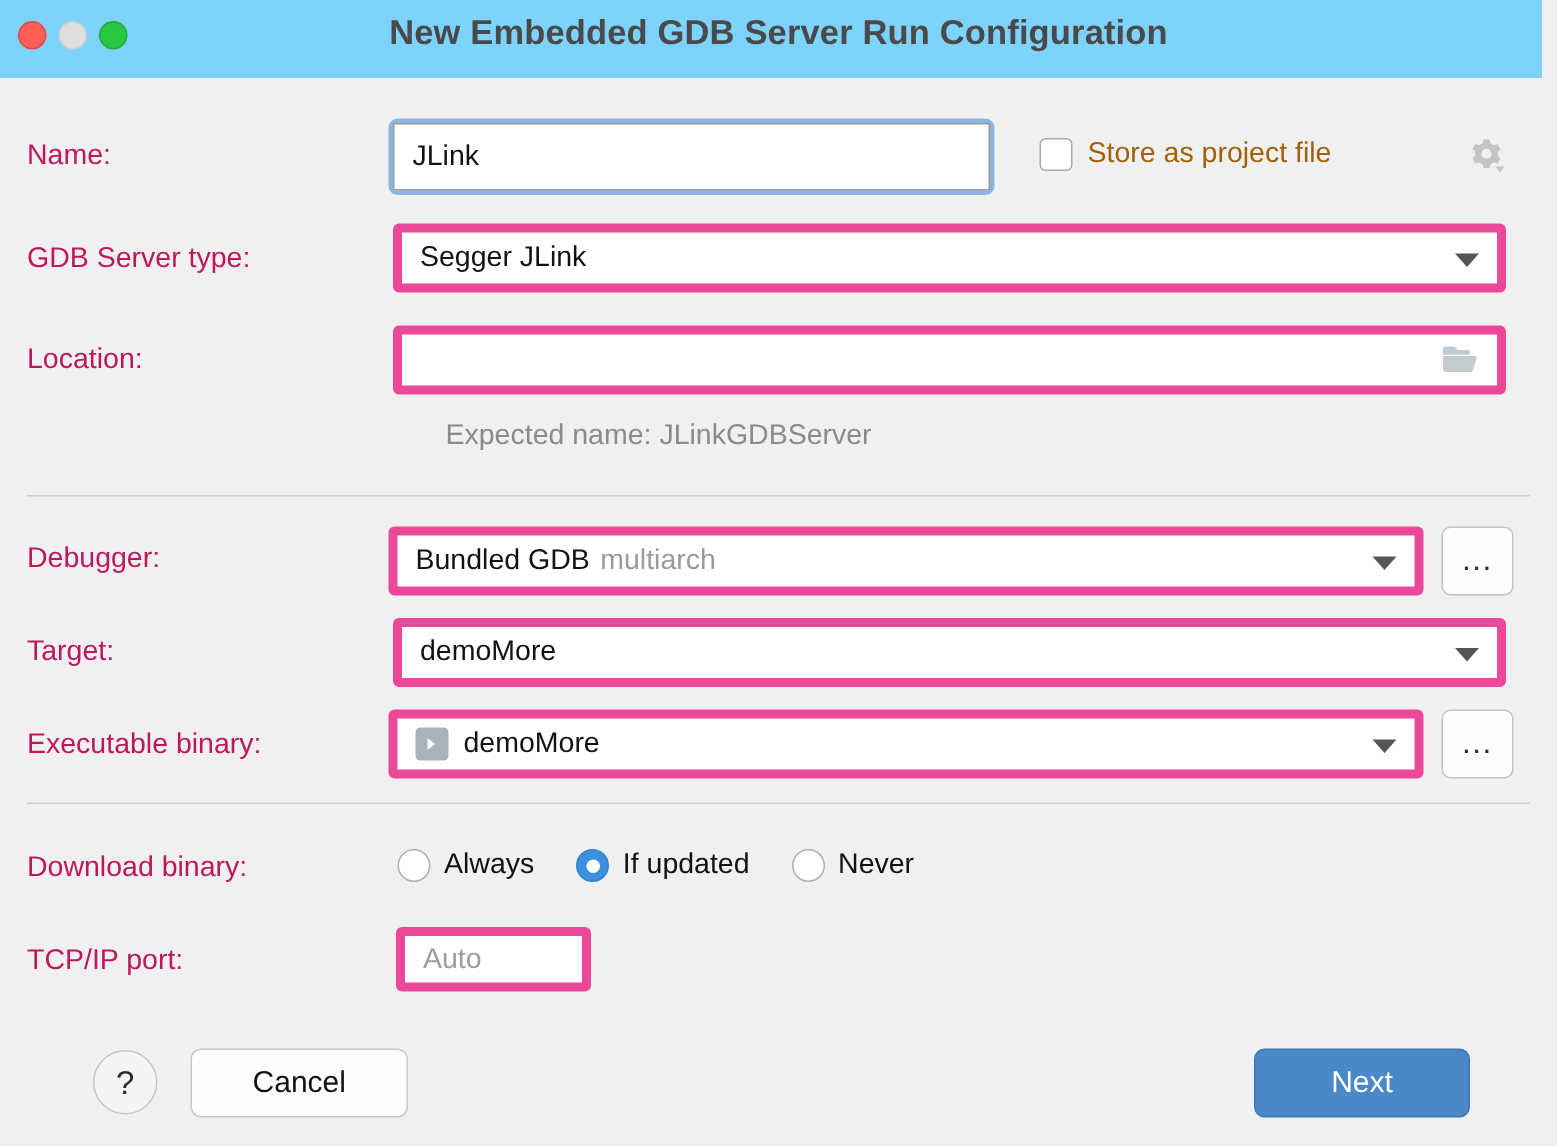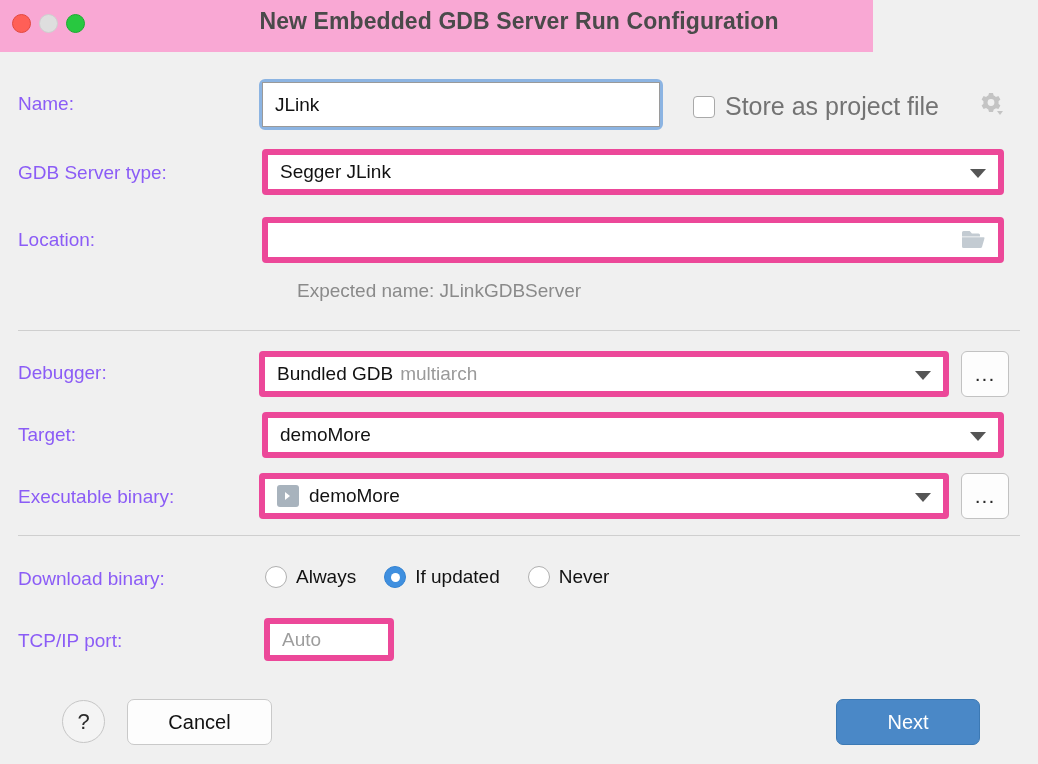--- a/index.html
+++ b/index.html
@@ -13,23 +13,23 @@
     font-family: "Liberation Sans", sans-serif;
     color: #1a1a1a;
     overflow: hidden;
     position: relative;
   }
 
   
   .titlebar {
     position: absolute;
     left: 0; top: 0;
-    width: 873px;
+    width: 1028px;
     height: 52px;
-    background: #f9a8d4;
+    background: #7dd3fc;
   }
   .traffic {
     position: absolute;
     top: 14px;
     left: 12px;
     display: flex;
     gap: 8px;
     align-items: center;
   }
   .light {
@@ -52,21 +52,21 @@
     font-weight: bold;
     color: #4a4a4a;
     letter-spacing: 0.1px;
   }
 
   
   .label {
     position: absolute;
     left: 18px;
     font-size: 19px;
-    color: #8b5cf6;
+    color: #be185d;
     white-space: nowrap;
   }
 
   .field {
     position: absolute;
     box-sizing: border-box;
     background: #ffffff;
     border: 6px solid #ec4899;
     border-radius: 4px;
     font-size: 19px;
@@ -148,22 +148,22 @@
   }
   .checkbox {
     width: 22px;
     height: 22px;
     box-sizing: border-box;
     border: 1px solid #a9a9a9;
     border-radius: 4px;
     background: #ffffff;
   }
   .checklabel {
-    font-size: 25px;
-    color: #737373;
+    font-size: 19px;
+    color: #a16207;
     white-space: nowrap;
   }
   .gear {
     position: absolute;
     left: 975px;
     top: 90px;
     width: 30px;
     height: 30px;
   }
 

